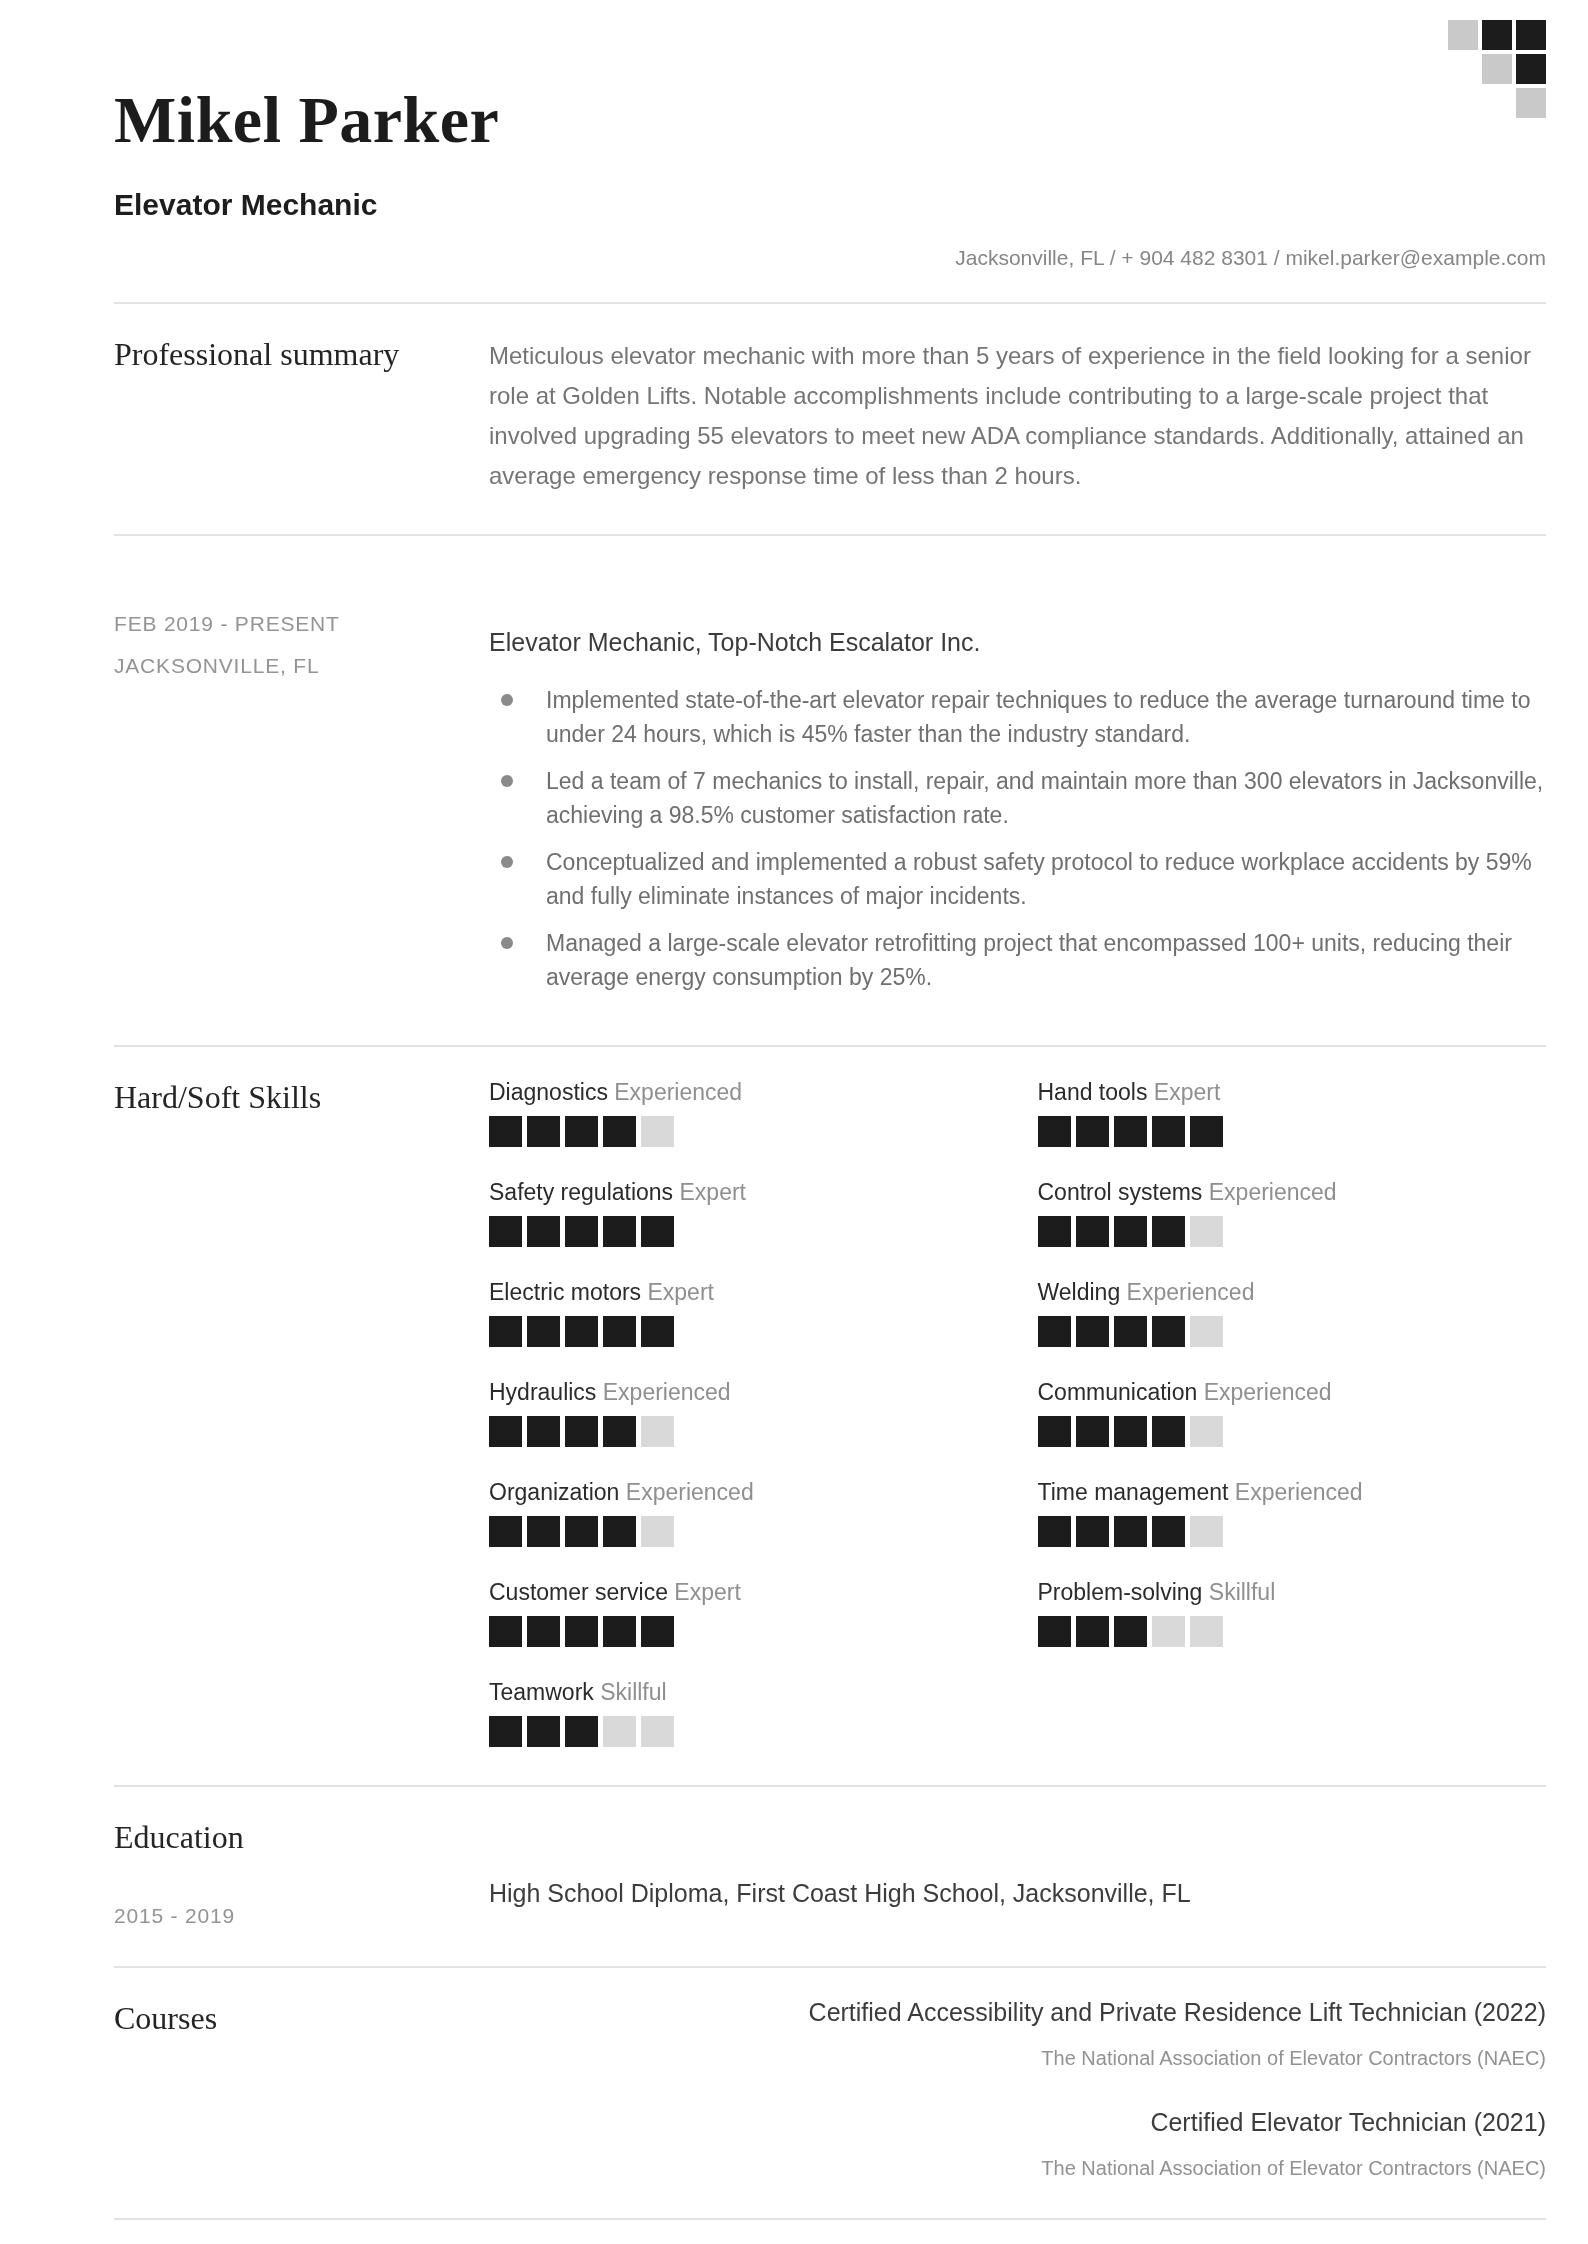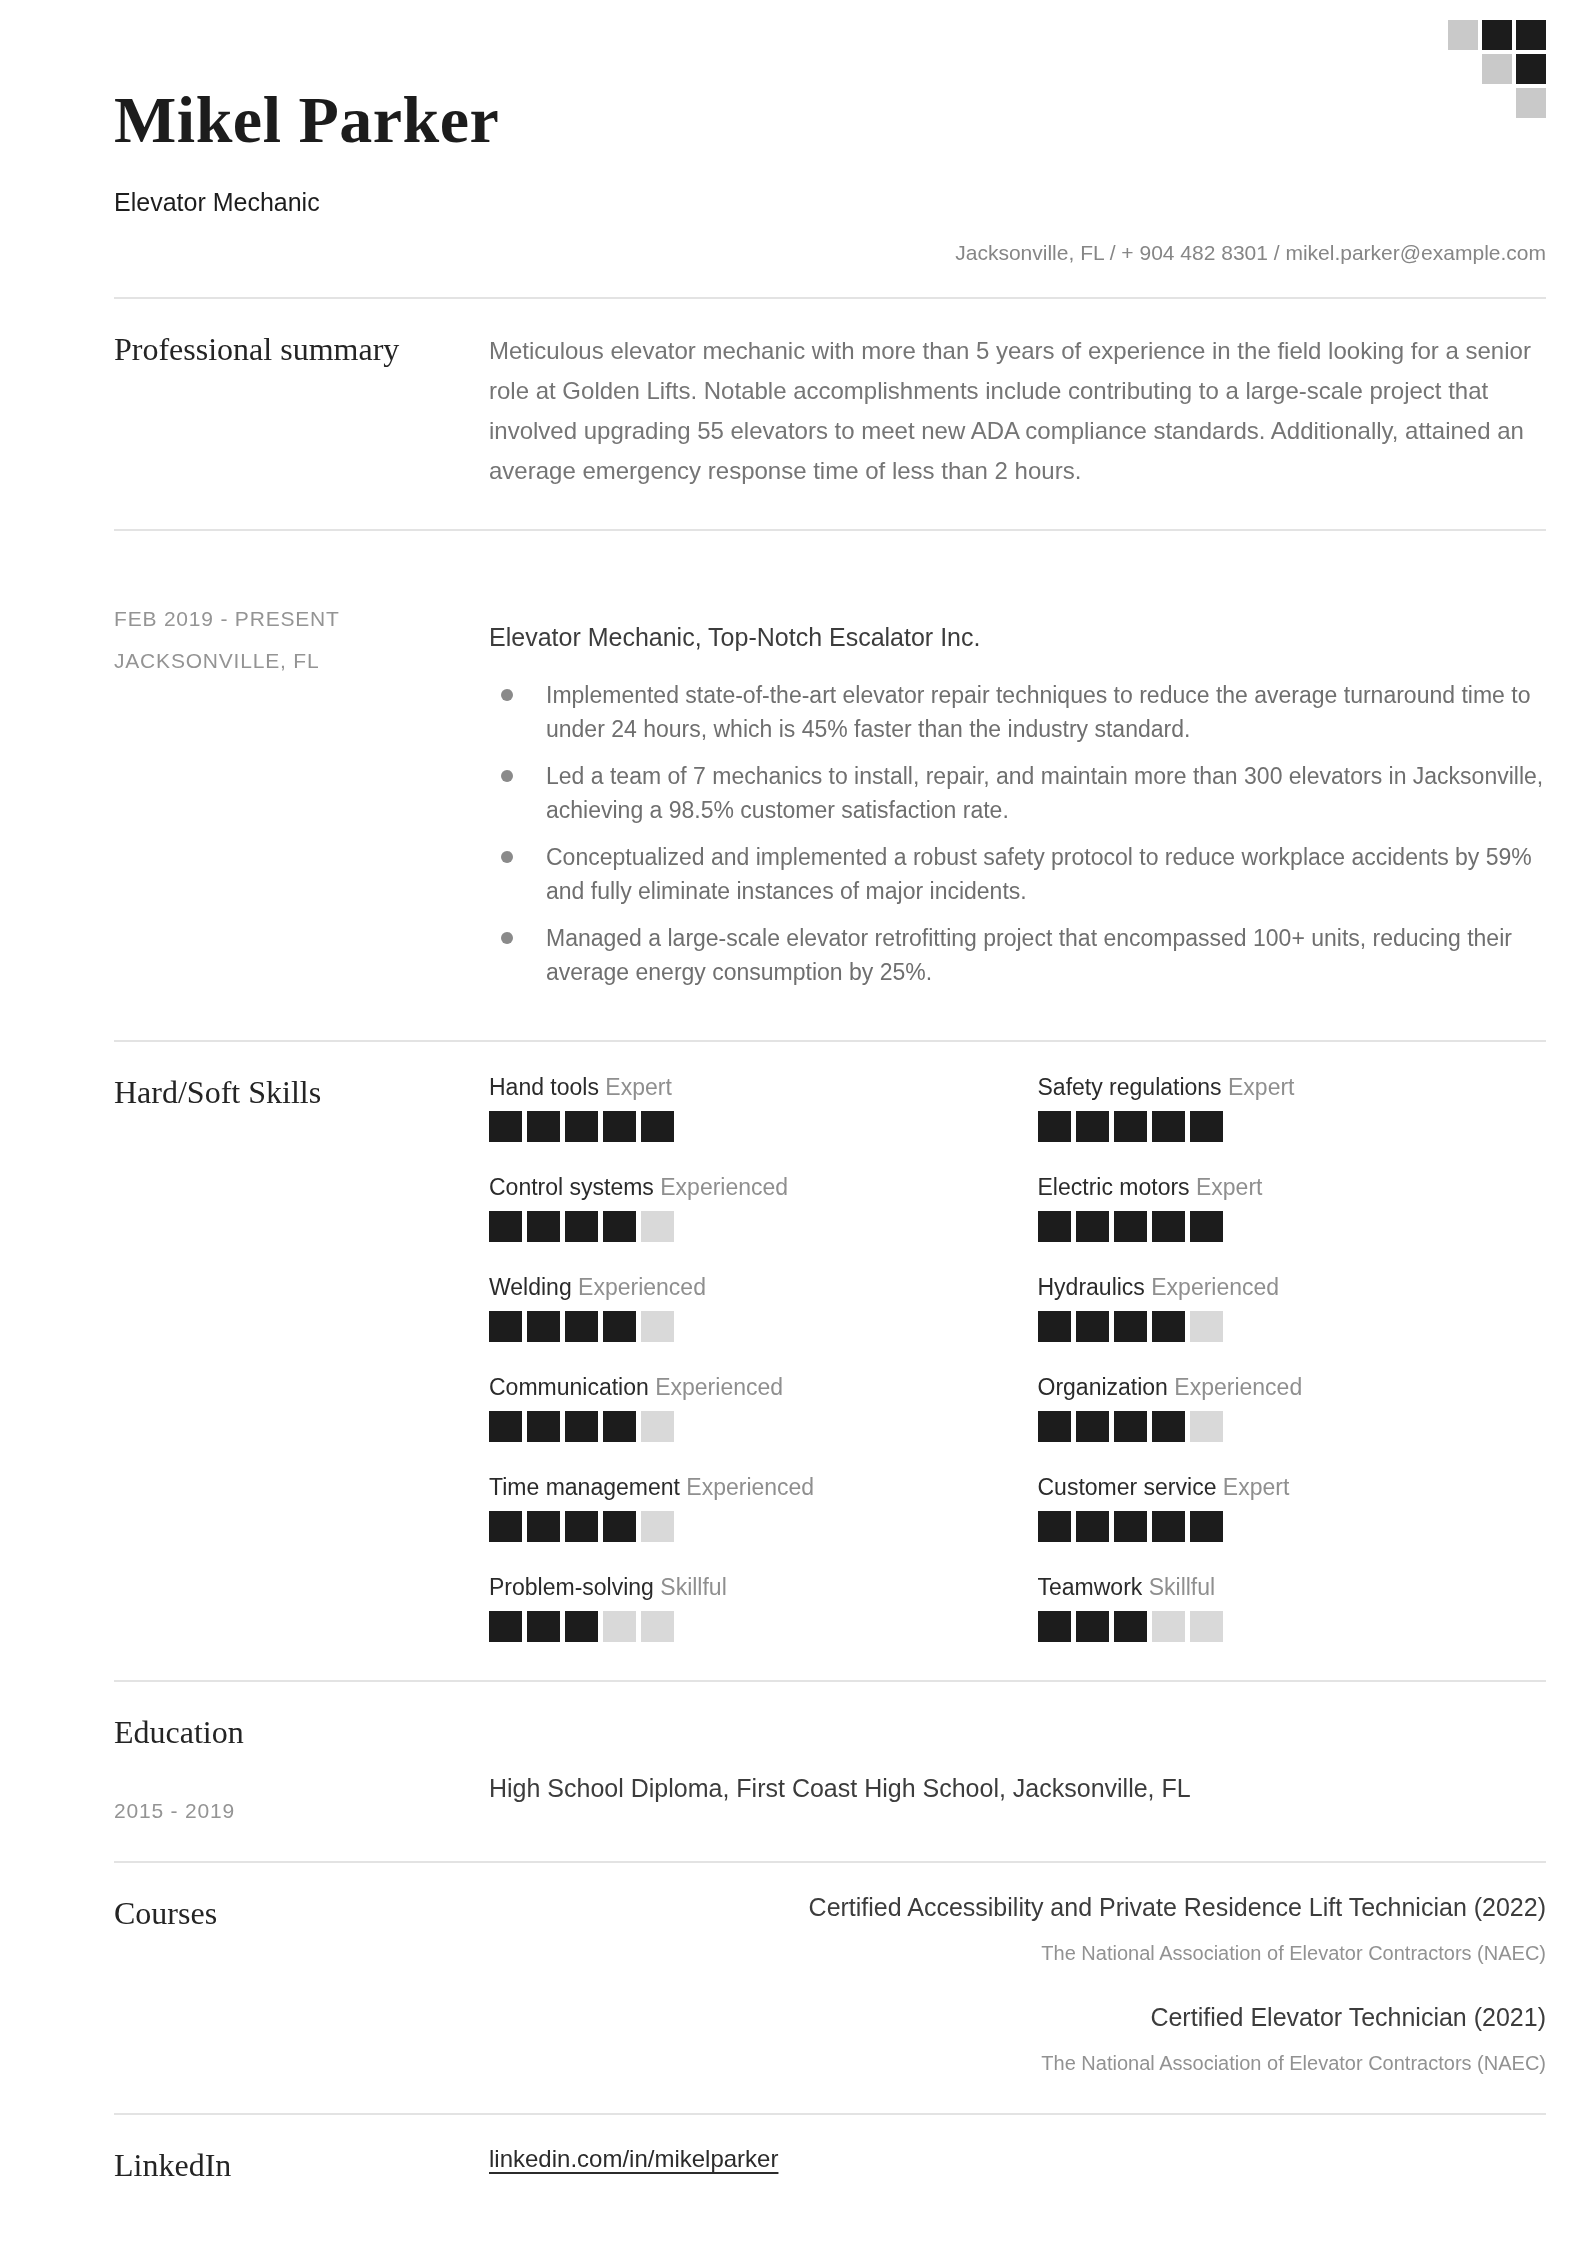--- a/index.html
+++ b/index.html
@@ -26,22 +26,22 @@
     font-family: "Liberation Serif", serif;
     font-weight: 600;
     font-size: 66px;
     line-height: 1.15;
     color: #1c1c1c;
     letter-spacing: 0.5px;
     margin: 0;
   }
   .job-title {
     margin-top: 30px;
-    font-size: 25px;
-    font-weight: 400;
+    font-size: 30px;
+    font-weight: 700;
     color: #1d1d1d;
   }
   .contact-line {
     margin-top: 24px;
     font-size: 21px;
     color: #868686;
     text-align: right;
   }
   .logo {
     position: absolute;
@@ -247,20 +247,30 @@
 
   <div class="rule"></div>
 
   <div class="section">
     <div class="section-left">
       <h2 class="section-title">Hard/Soft Skills</h2>
     </div>
     <div class="section-right">
       <div class="skills-grid" id="skills-grid">
           <div>
+            <div><span class="skill-name">Diagnostics</span><span class="skill-level"> Experienced</span></div>
+            <div class="bar">
+              <span class="sq filled"></span>
+              <span class="sq filled"></span>
+              <span class="sq filled"></span>
+              <span class="sq filled"></span>
+              <span class="sq"></span>
+            </div>
+          </div>
+          <div>
             <div><span class="skill-name">Hand tools</span><span class="skill-level"> Expert</span></div>
             <div class="bar">
               <span class="sq filled"></span>
               <span class="sq filled"></span>
               <span class="sq filled"></span>
               <span class="sq filled"></span>
               <span class="sq filled"></span>
             </div>
           </div>
           <div>

